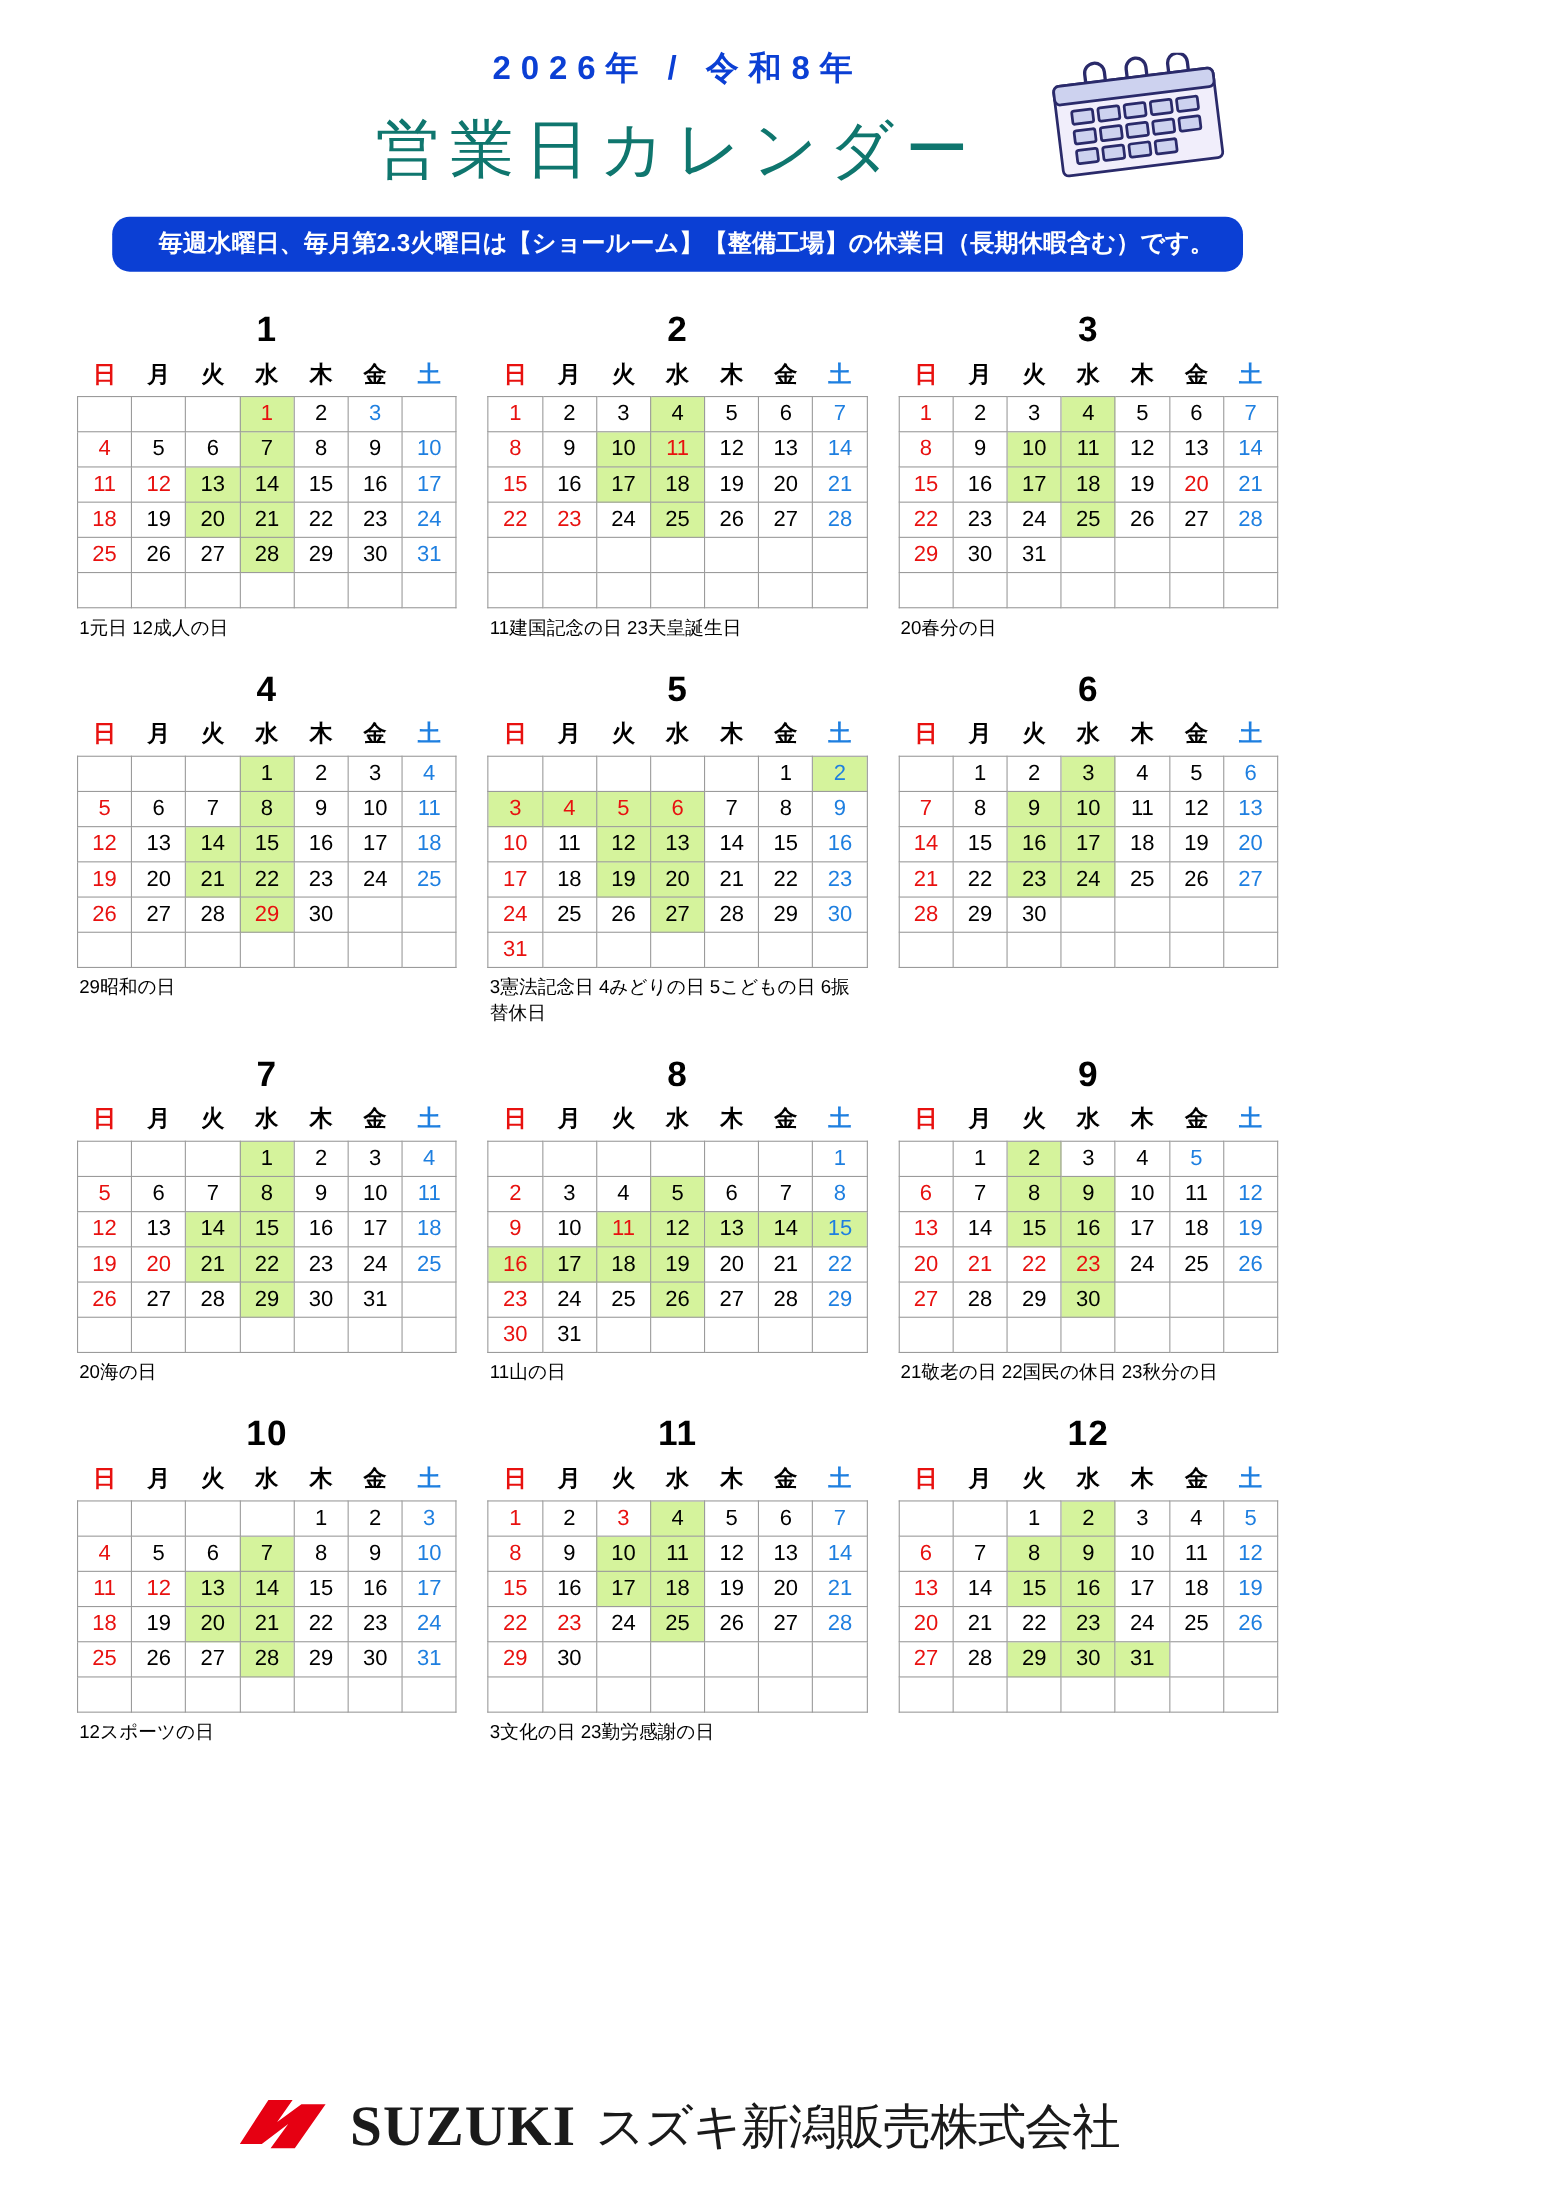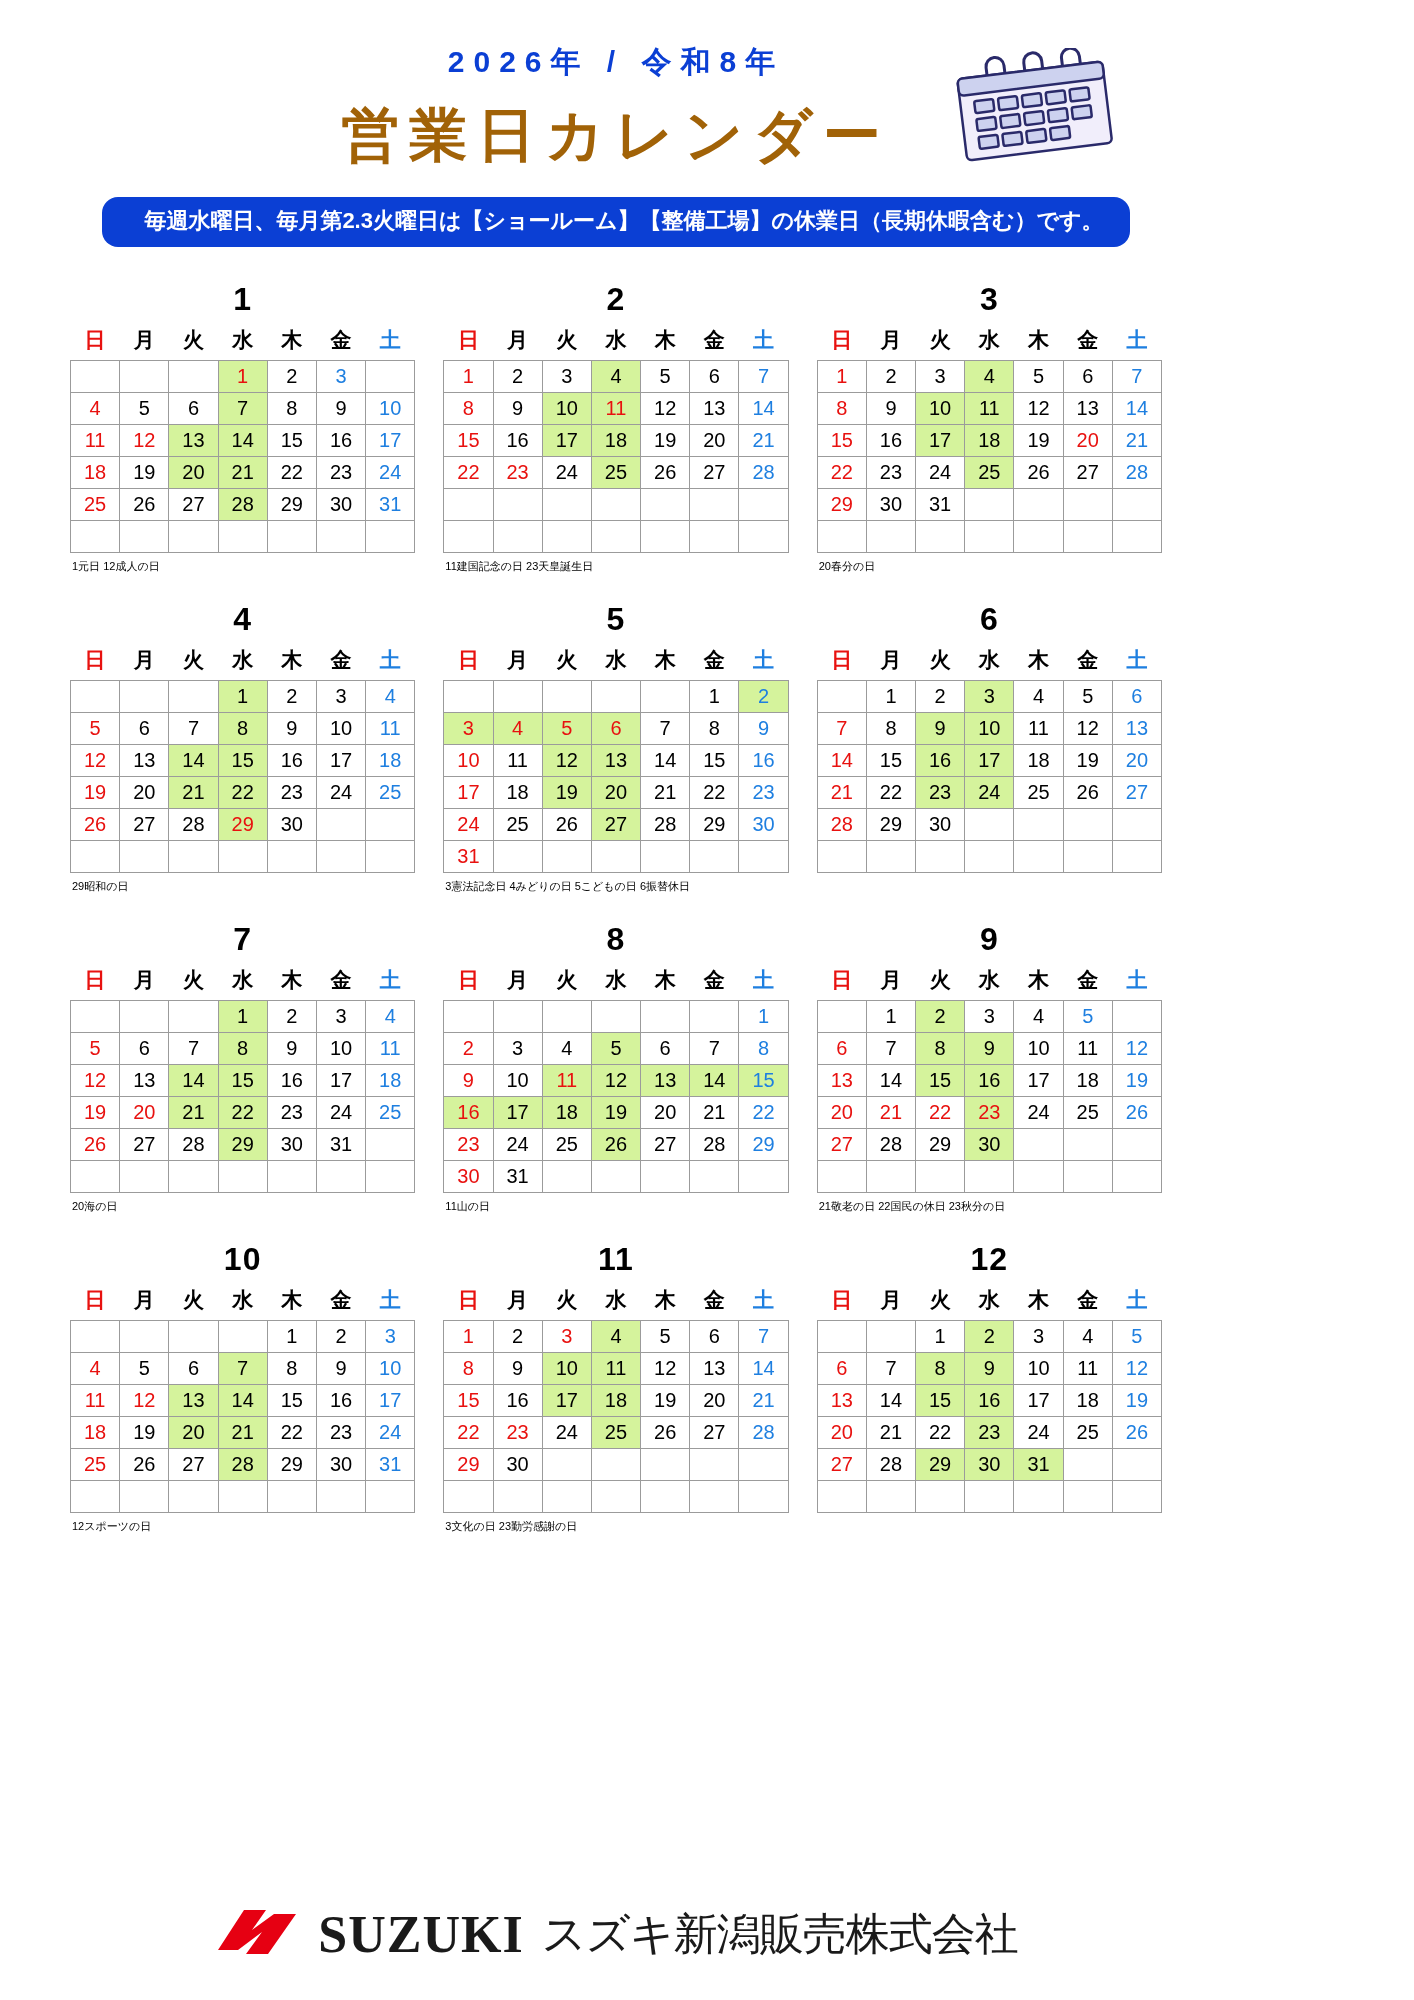--- a/index.html
+++ b/index.html
@@ -23,22 +23,22 @@
   }
   .year-line {
     font-size: 30px;
     font-weight: bold;
     color: #0b3fd4;
     letter-spacing: 9px;
     margin-bottom: 14px;
   }
   .main-title {
     font-size: 58px;
-    font-weight: bold;
-    color: #a16207;
+    font-weight: normal;
+    color: #0f766e;
     letter-spacing: 10px;
     margin-bottom: 10px;
   }
   .cal-icon {
     position: absolute;
     right: 110px;
     top: 48px;
     width: 175px;
     height: 115px;
   }
@@ -92,21 +92,21 @@
     vertical-align: middle;
     color: #000;
   }
   .sun { color: #e8110f; }
   .sat { color: #1e7fe0; }
   .wk  { color: #000000; }
   td.hl { background: #d5f39c; }
   td.empty { background: #ffffff; }
 
   .holidays {
-    font-size: 11px;
+    font-size: 17px;
     color: #000;
     margin-top: 6px;
     padding-left: 2px;
     letter-spacing: 0px;
     min-height: 16px;
   }
 
   
   .footer {
     position: absolute;

